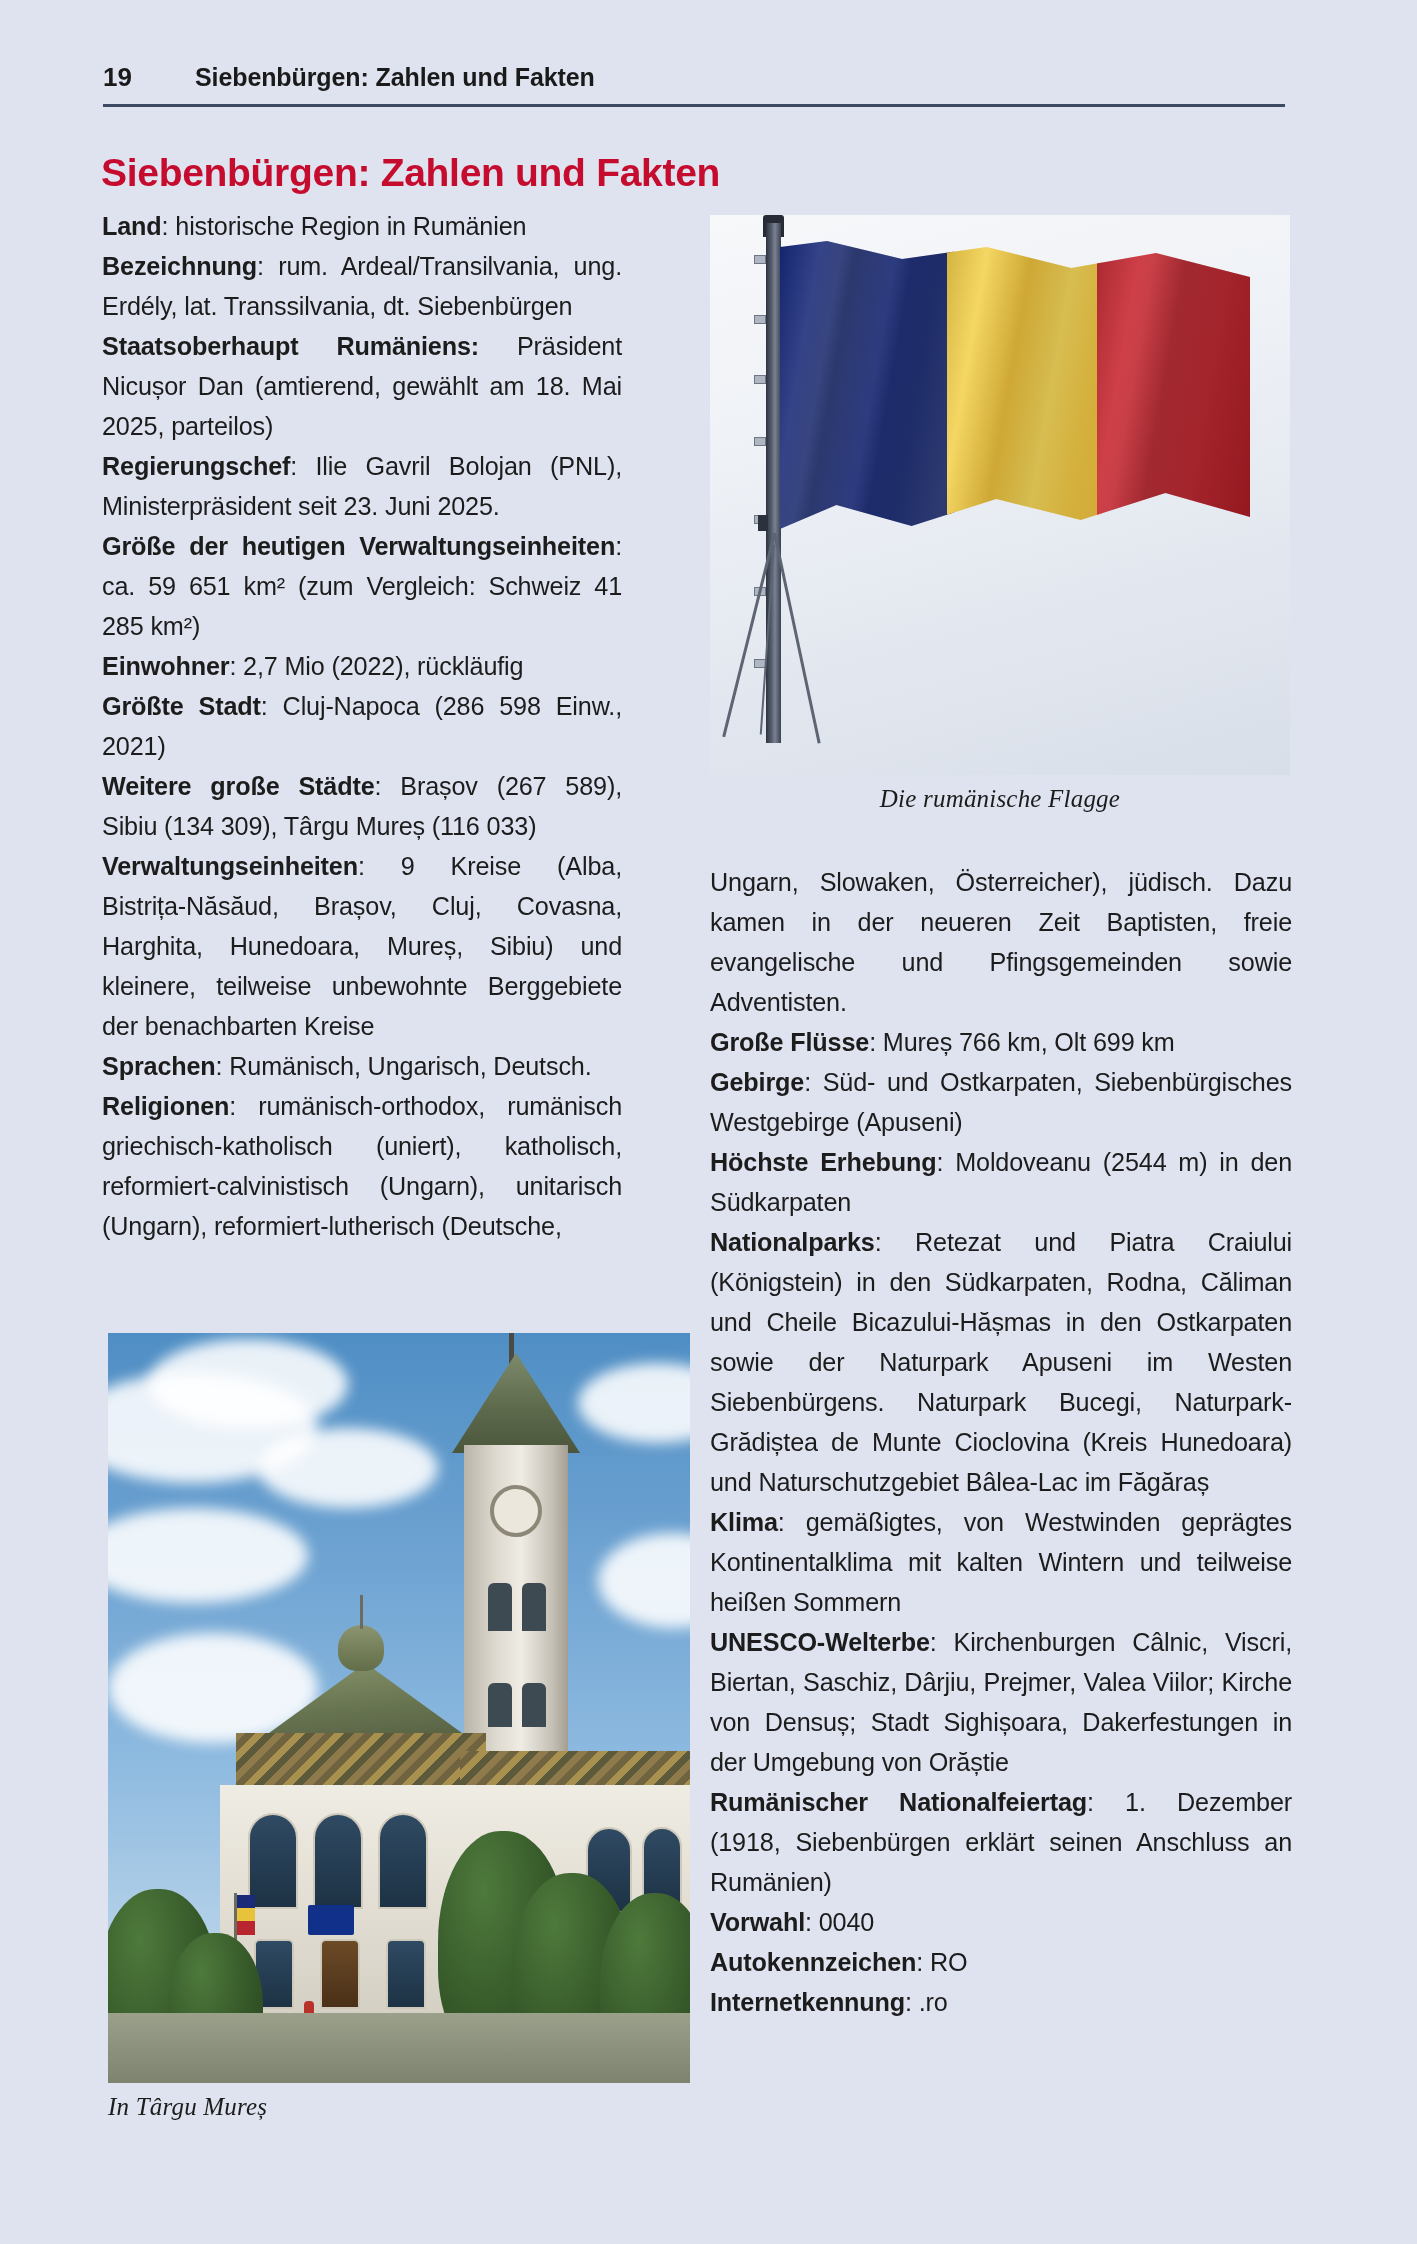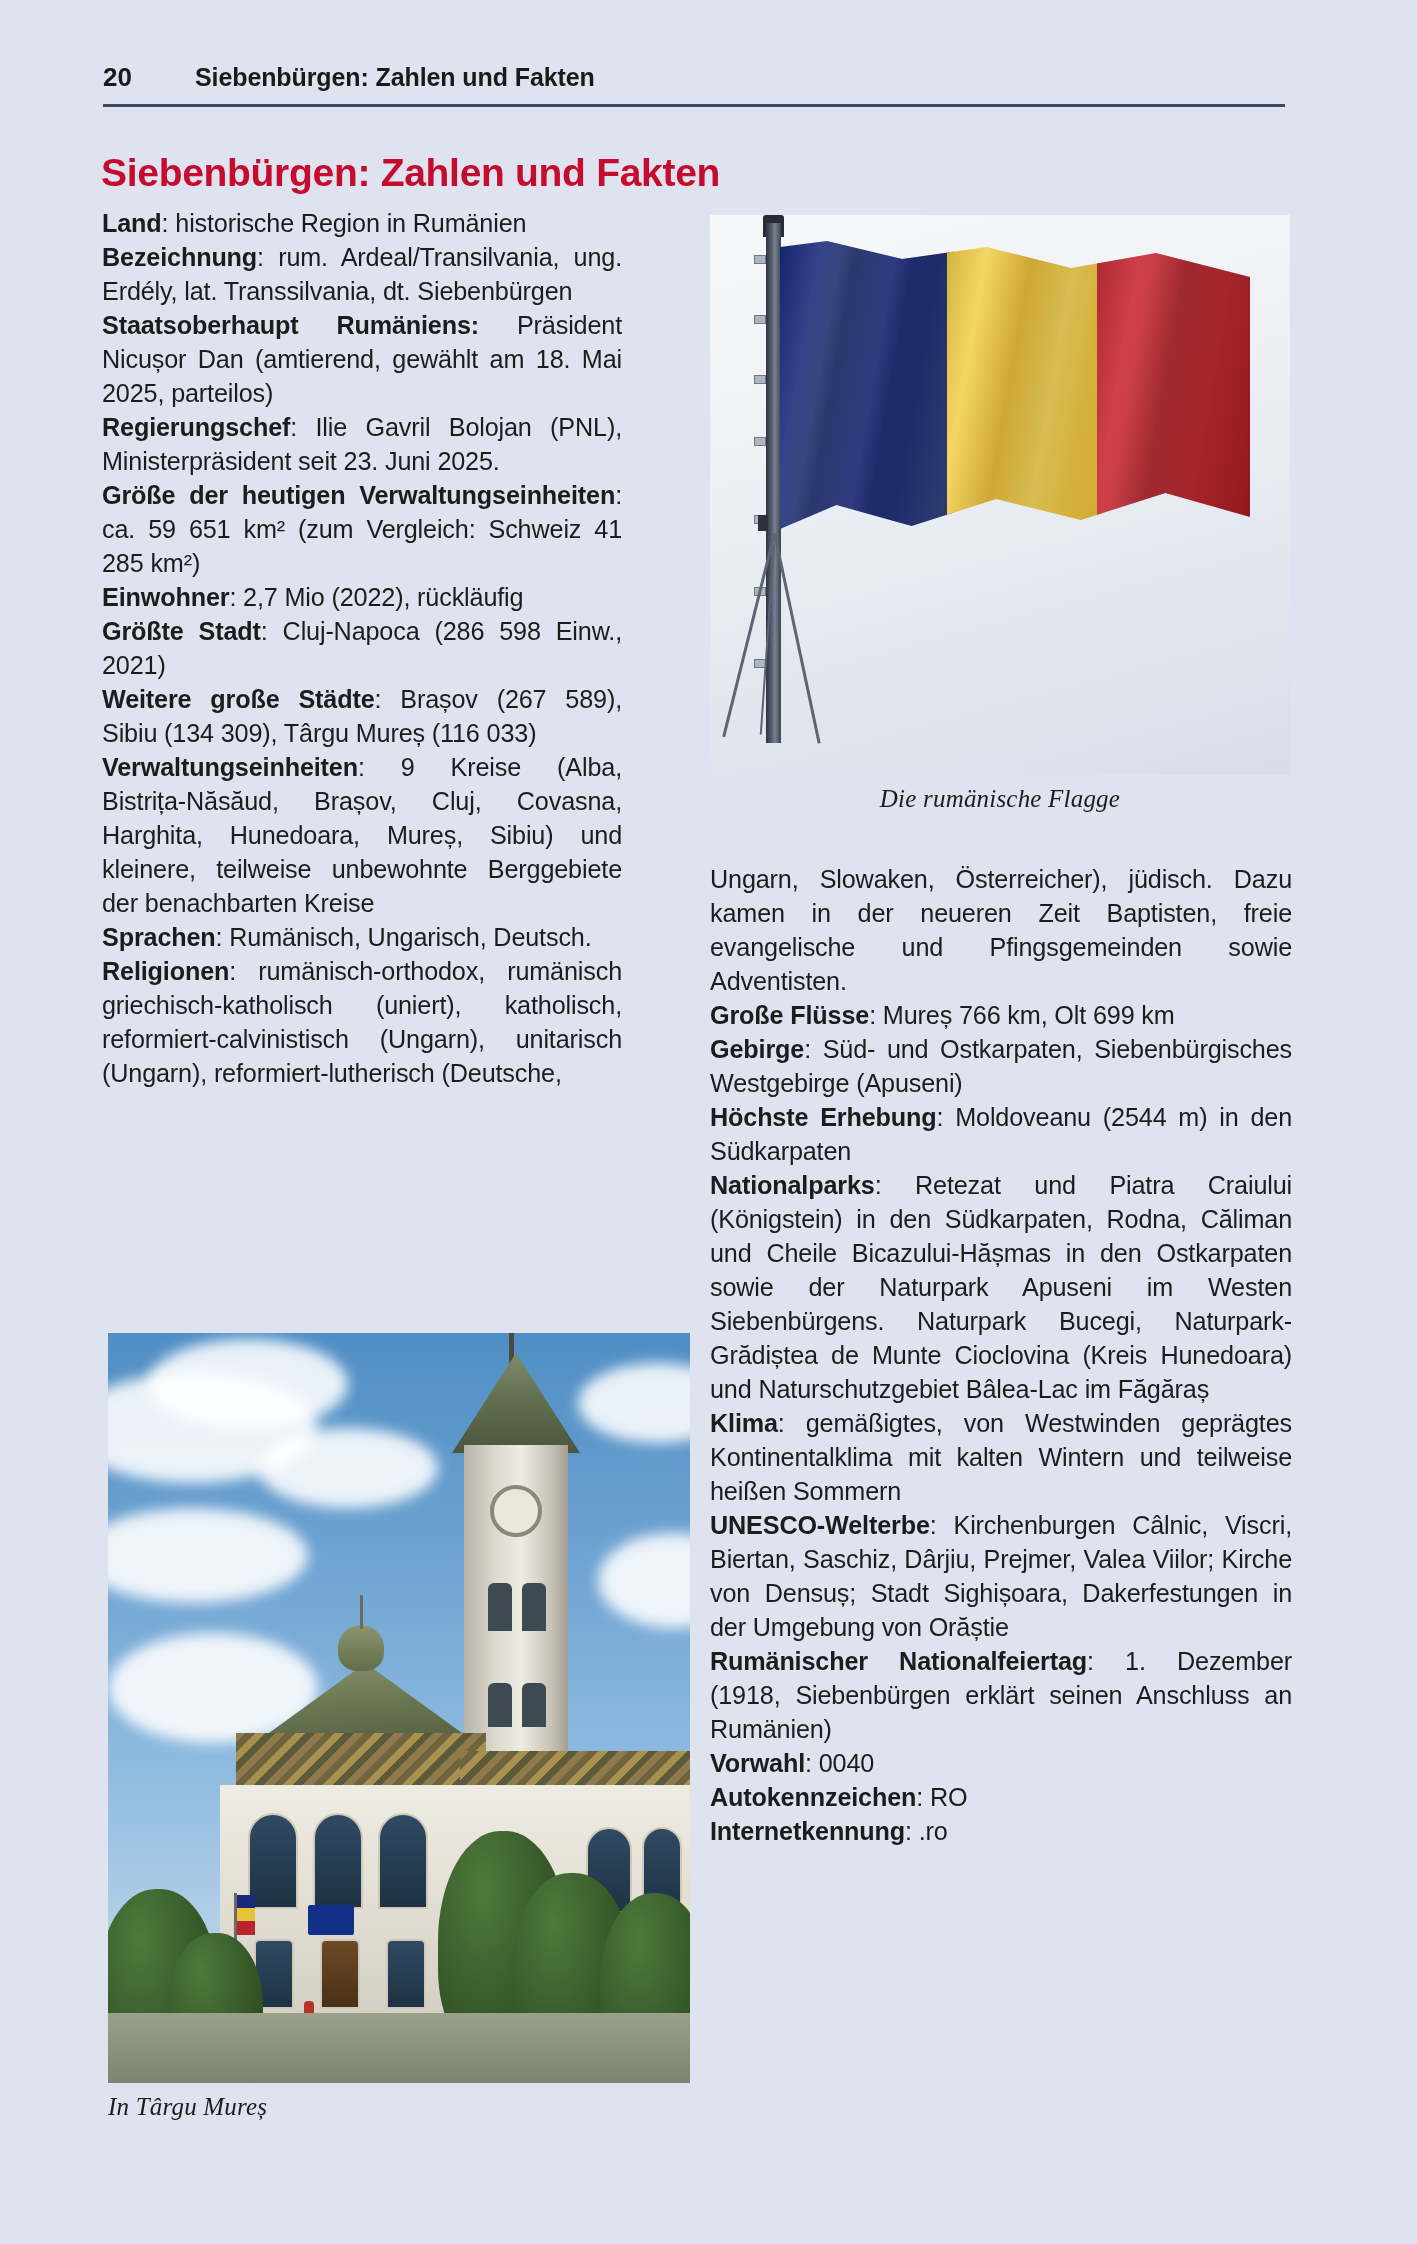--- a/index.html
+++ b/index.html
@@ -64,21 +64,21 @@
     font-weight: 700;
     color: #c60c2e;
     letter-spacing: -0.3px;
     line-height: 1.12;
   }
 
   
   .col {
     position: absolute;
     font-size: 25.2px;
-    line-height: 34px;
+    line-height: 40px;
     color: #1c1c1c;
     text-align: justify;
     letter-spacing: -0.15px;
   }
   .col-left {
     left: 102px;
     top: 206px;
     width: 520px;
   }
   .col-right {
@@ -337,21 +337,21 @@
     background: #b8322c;
     border-radius: 4px;
   }
 </style>
 </head>
 <body>
 
 <div class="page">
 
   <div class="runhead">
-    <span class="pageno">20</span>
+    <span class="pageno">19</span>
     <span class="rhtitle">Siebenbürgen: Zahlen und Fakten</span>
   </div>
   <div class="rule"></div>
 
   <h1 class="chapter-title">Siebenbürgen: Zahlen und Fakten</h1>
 
   <div class="figure fig-flag">
     <div class="photo">
       <div class="sky-flag"></div>
 

